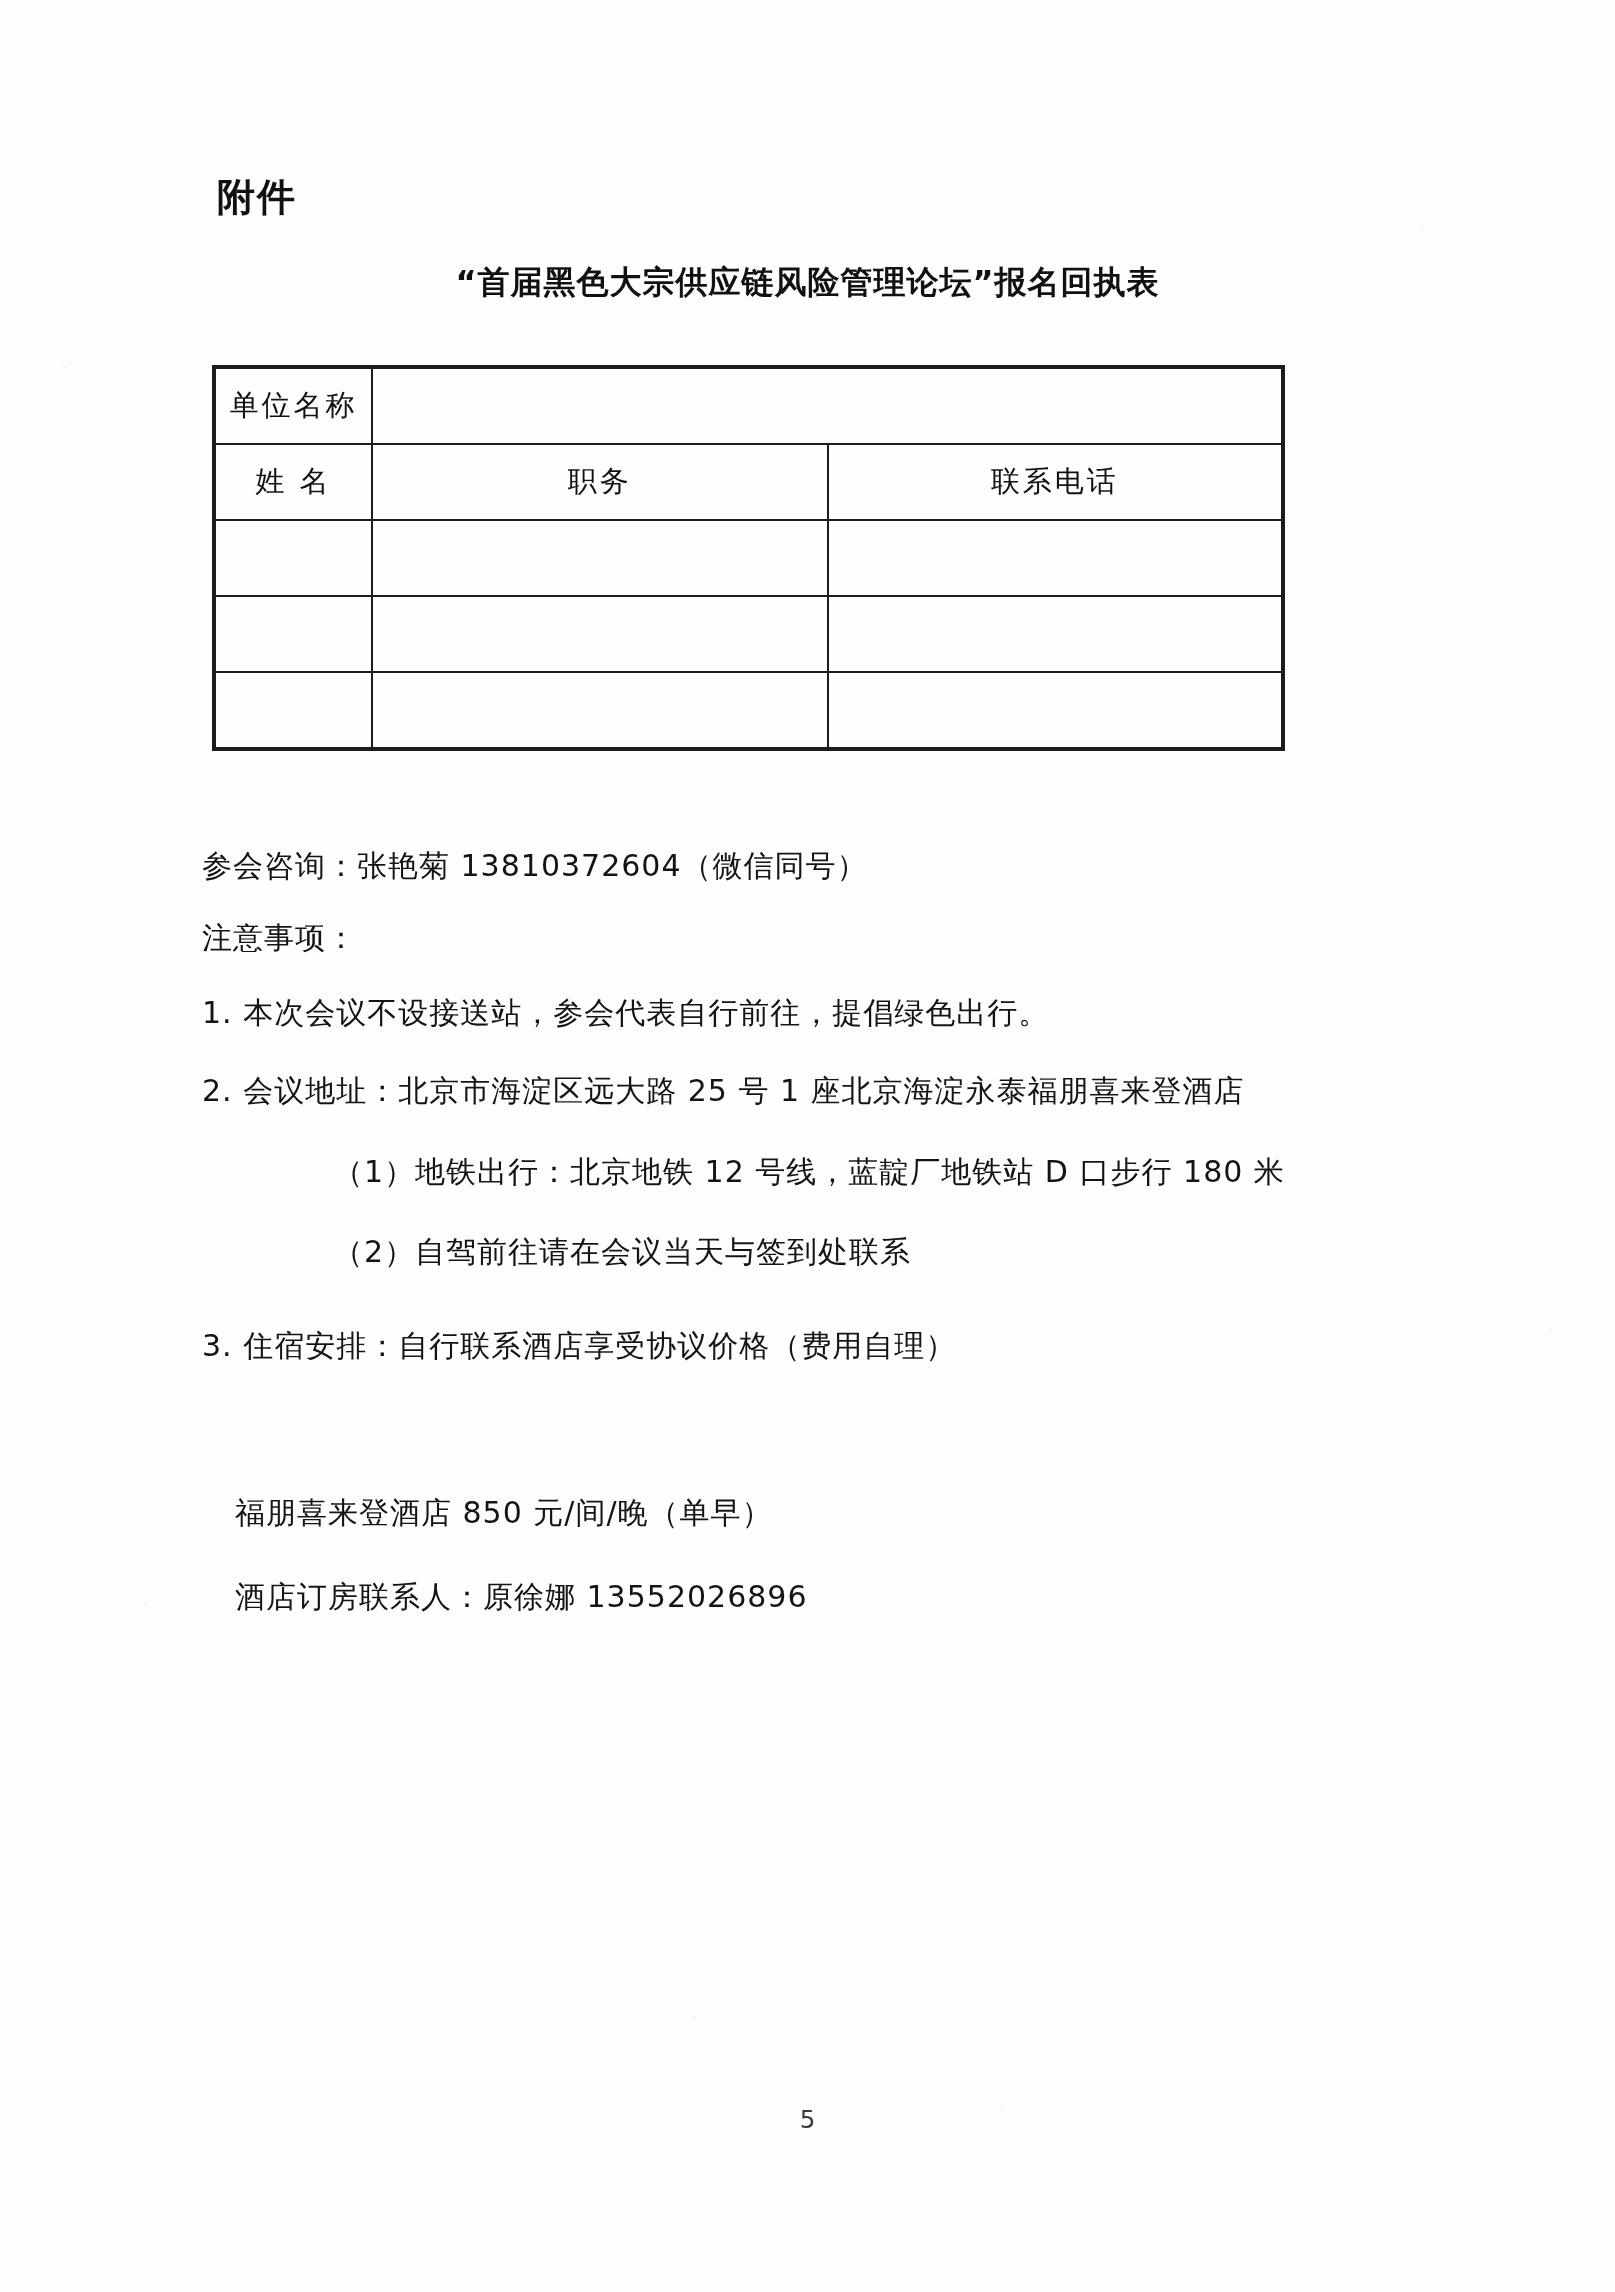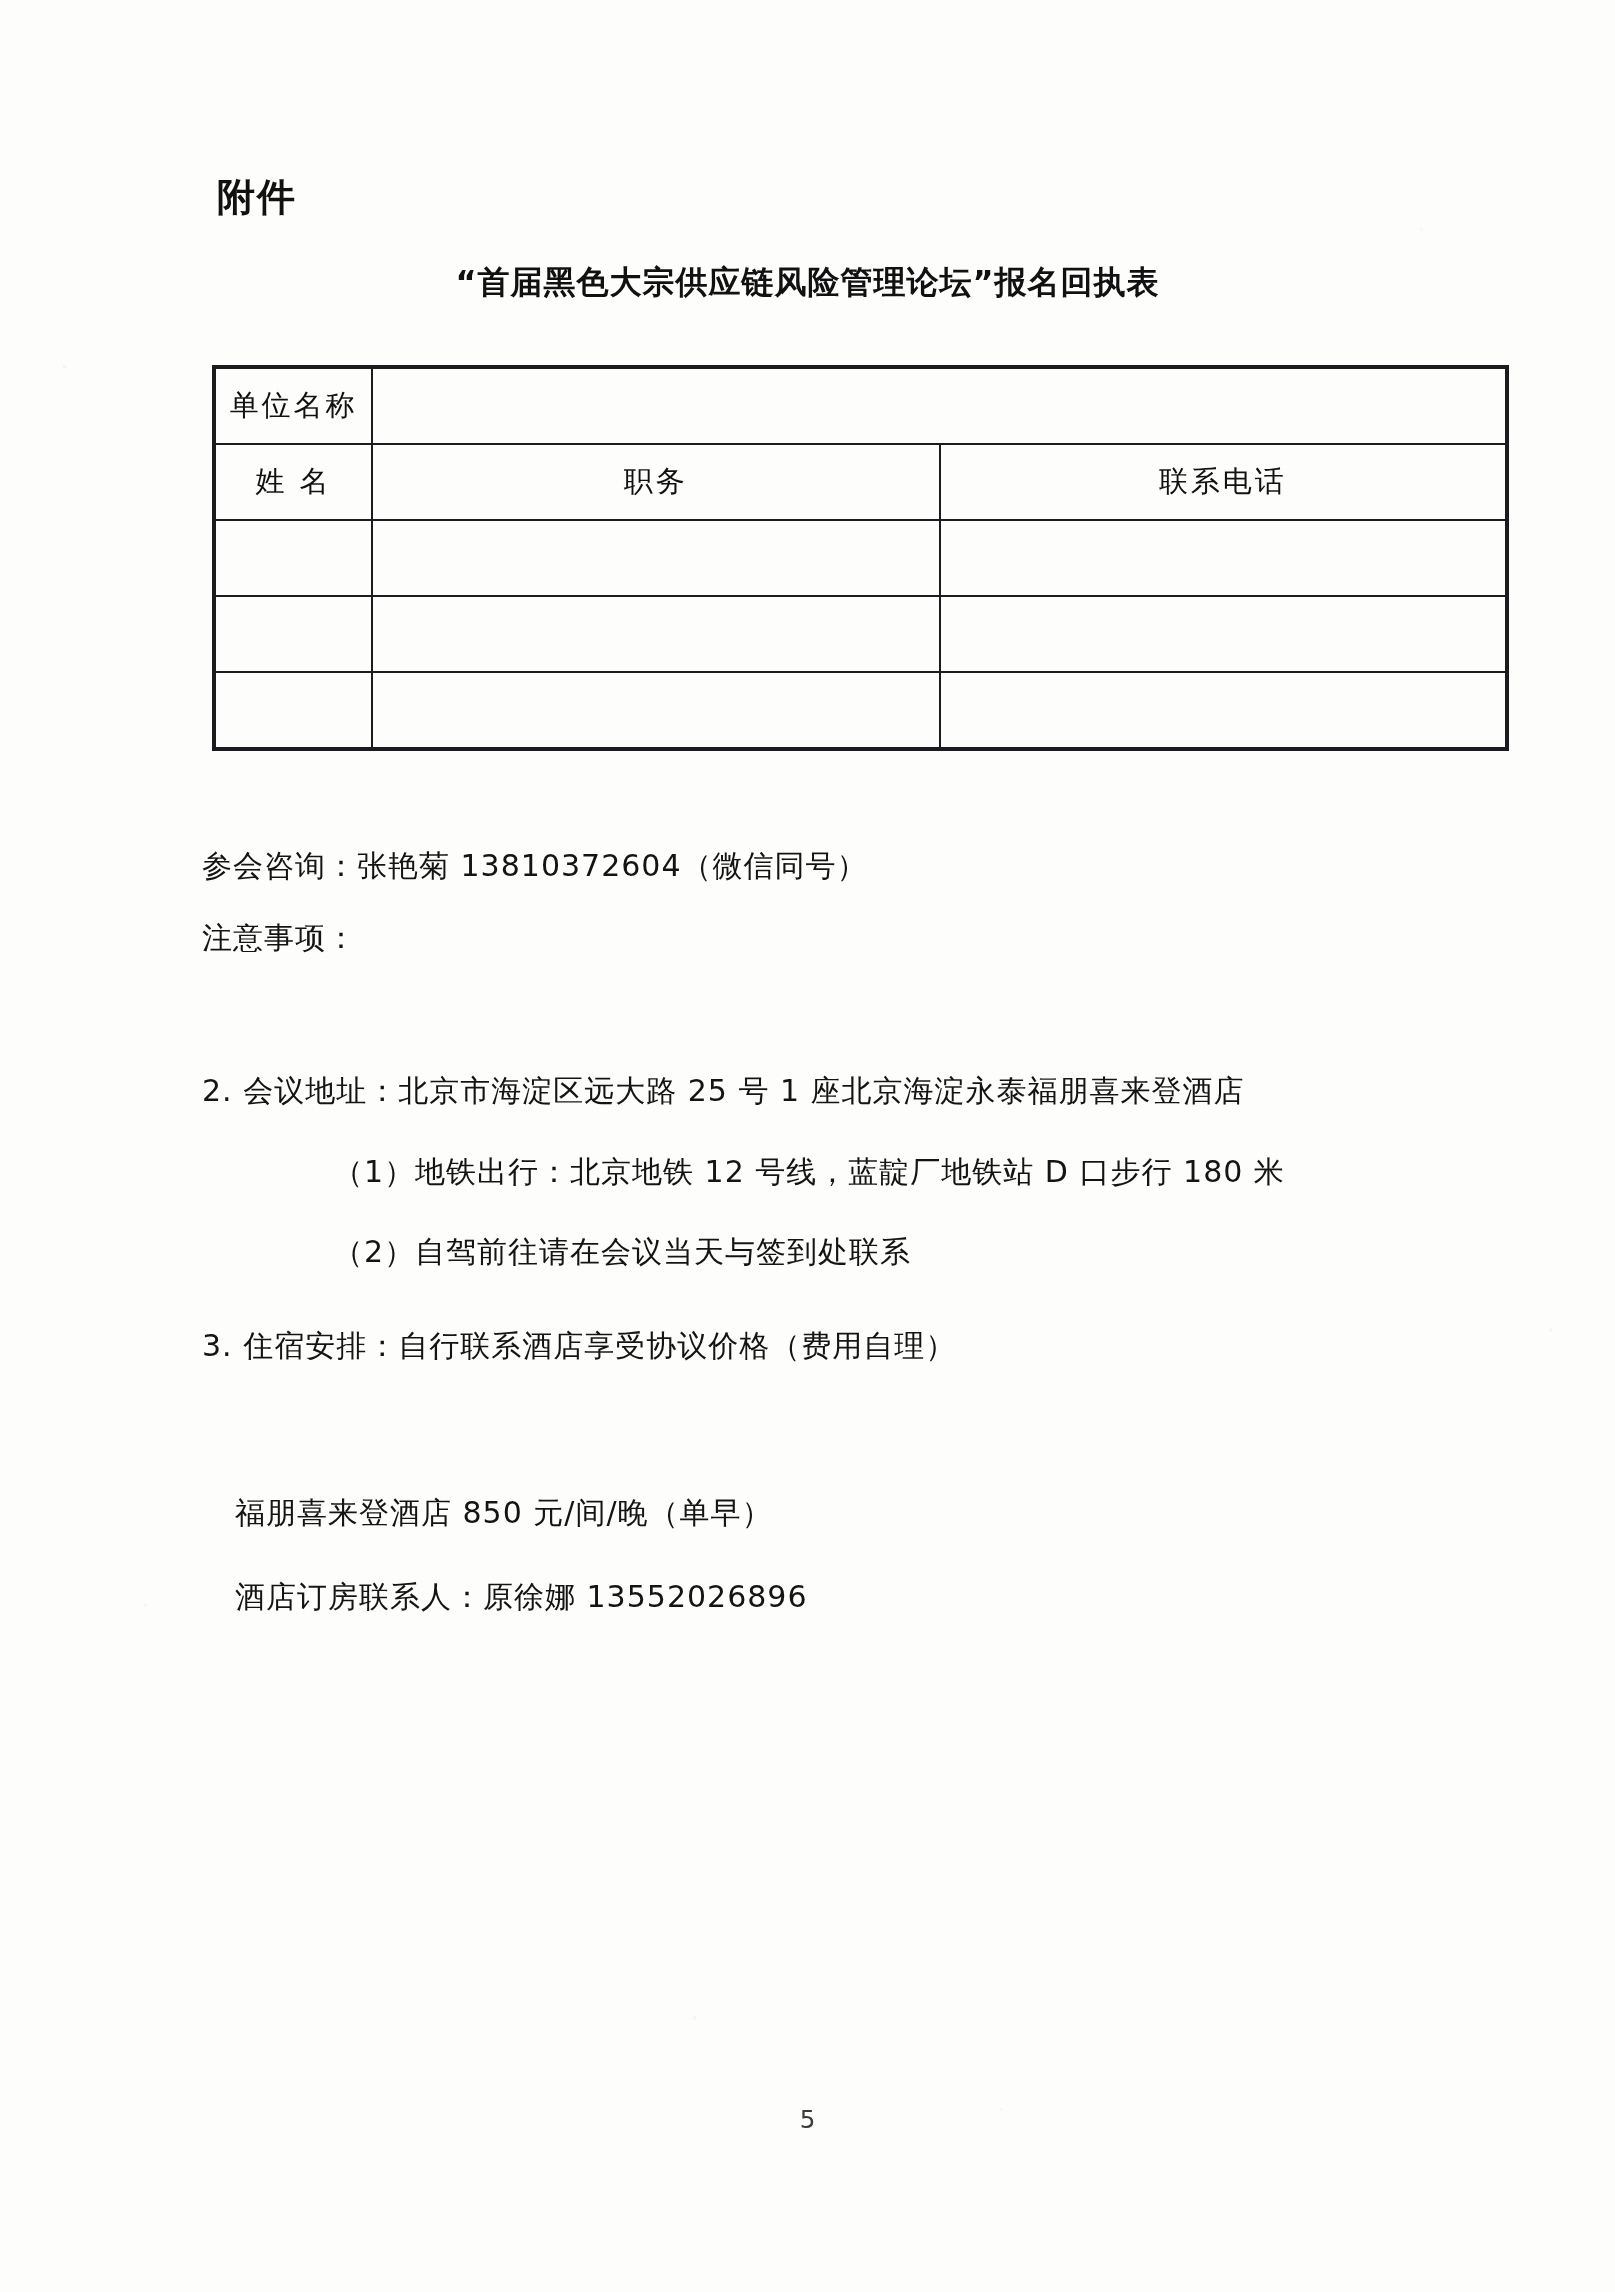--- a/index.html
+++ b/index.html
@@ -67,21 +67,21 @@
     letter-spacing: 1px;
     line-height: 1.2;
     white-space: nowrap;
   }
 
   
   .form-table {
     position: absolute;
     left: 212px;
     top: 365px;
-    width: 1297px;
+    width: 1073px;
     border-collapse: collapse;
     table-layout: fixed;
     background: transparent;
   }
   .form-table td {
     border: 2px solid #1c1c20;
     padding: 0;
     text-align: center;
     vertical-align: middle;
     font-size: 29px;
@@ -203,20 +203,21 @@
           <span class="cell-text"></span>
         </td>
       </tr>
     </tbody>
   </table>
 
   <div class="para p-consult">参会咨询：张艳菊 13810372604（微信同号）</div>
 
   <div class="para p-notes-title">注意事项：</div>
 
+  <div class="para p-note1">1. 本次会议不设接送站，参会代表自行前往，提倡绿色出行。</div>
 
   <div class="para p-note2">2. 会议地址：北京市海淀区远大路 25 号 1 座北京海淀永泰福朋喜来登酒店</div>
 
   <div class="para p-note2a">（1）地铁出行：北京地铁 12 号线，蓝靛厂地铁站 D 口步行 180 米</div>
 
   <div class="para p-note2b">（2）自驾前往请在会议当天与签到处联系</div>
 
   <div class="para p-note3">3. 住宿安排：自行联系酒店享受协议价格（费用自理）</div>
 
 

